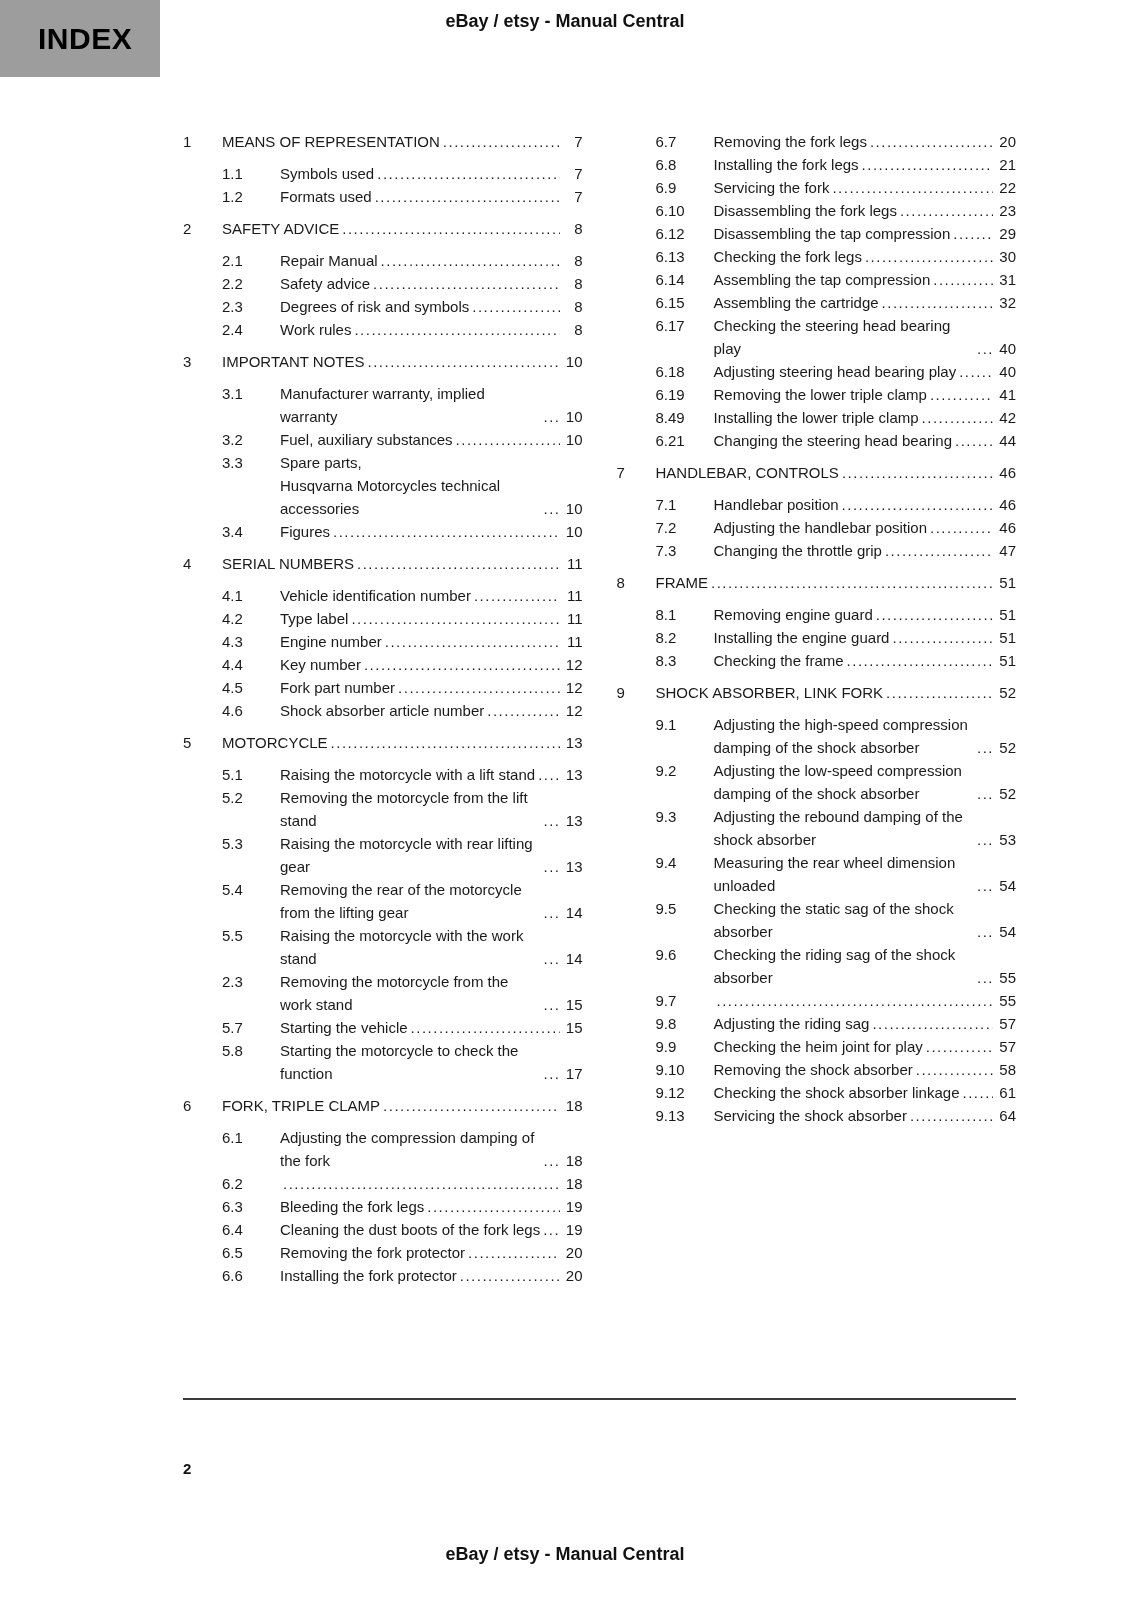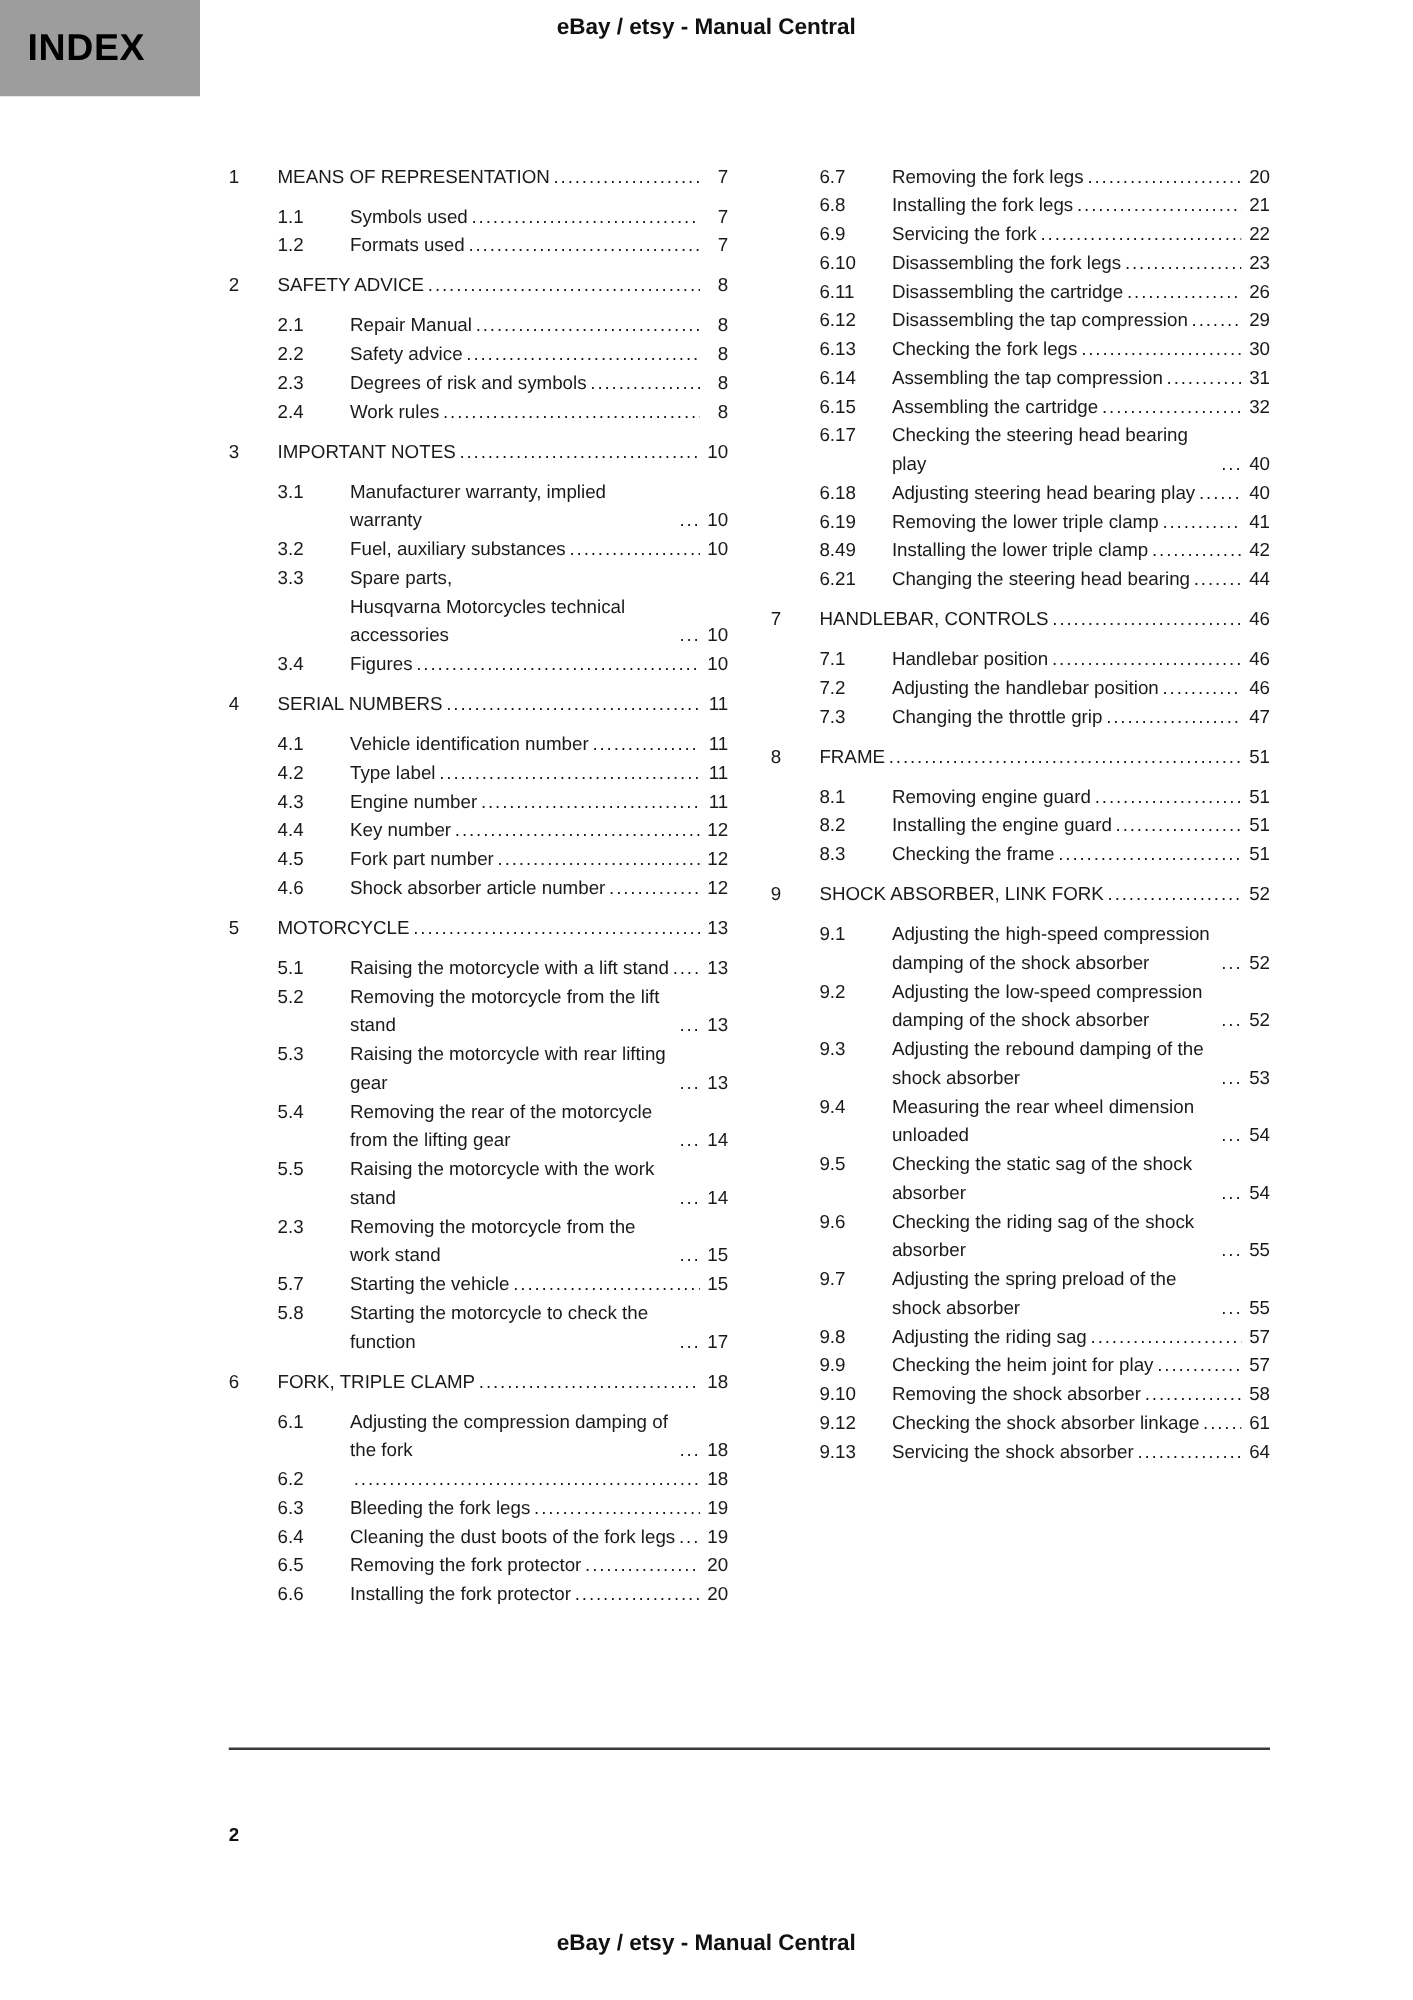--- a/index.html
+++ b/index.html
@@ -13,21 +13,21 @@
     overflow: hidden;
   }
   .index-box {
     position: absolute;
     top: 0; left: 0;
     width: 160px; height: 77px;
     background: #9d9d9d;
     display: flex;
     align-items: center;
     box-sizing: border-box;
-    padding-left: 22px;
+    padding-left: 38px;
   }
   .index-box .index-text {
     font-size: 30px;
     font-weight: bold;
     color: #000000;
     letter-spacing: 0.5px;
   }
   .doc-header {
     position: absolute;
     top: 11px; left: 0;
@@ -360,26 +360,20 @@
           <span class="dots"></span>
           <span class="page-ref">22</span>
         </div>
         <div class="toc-row level2">
           <span class="num">6.10</span>
           <span class="title">Disassembling the fork legs</span>
           <span class="dots"></span>
           <span class="page-ref">23</span>
         </div>
         <div class="toc-row level2">
-          <span class="num">6.11</span>
-          <span class="title">Disassembling the cartridge</span>
-          <span class="dots"></span>
-          <span class="page-ref">26</span>
-        </div>
-        <div class="toc-row level2">
           <span class="num">6.12</span>
           <span class="title">Disassembling the tap compression</span>
           <span class="dots"></span>
           <span class="page-ref">29</span>
         </div>
         <div class="toc-row level2">
           <span class="num">6.13</span>
           <span class="title">Checking the fork legs</span>
           <span class="dots"></span>
           <span class="page-ref">30</span>
@@ -511,21 +505,20 @@
           <span class="page-ref">54</span>
         </div>
         <div class="toc-row level2">
           <span class="num">9.6</span>
           <span class="title">Checking the riding sag of the shock absorber</span>
           <span class="dots"></span>
           <span class="page-ref">55</span>
         </div>
         <div class="toc-row level2">
           <span class="num">9.7</span>
-          <span class="title">Adjusting the spring preload of the shock absorber</span>
           <span class="dots"></span>
           <span class="page-ref">55</span>
         </div>
         <div class="toc-row level2">
           <span class="num">9.8</span>
           <span class="title">Adjusting the riding sag</span>
           <span class="dots"></span>
           <span class="page-ref">57</span>
         </div>
         <div class="toc-row level2">

